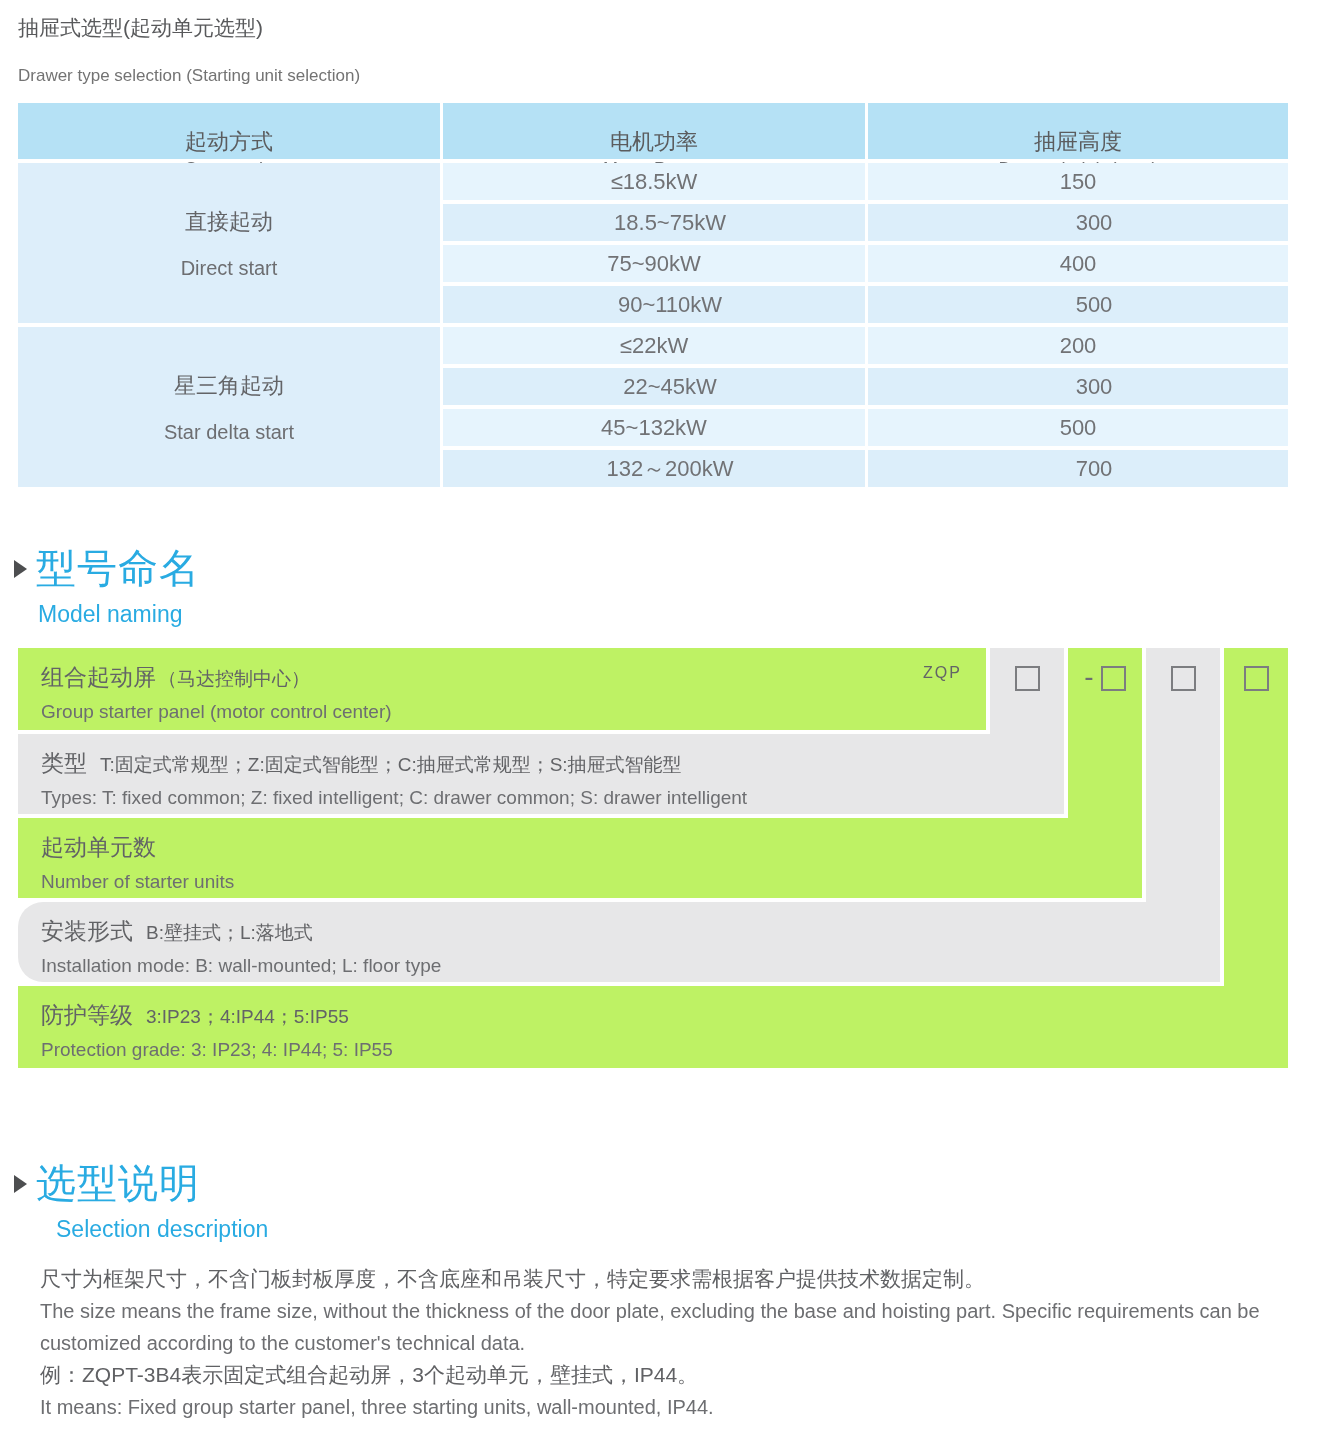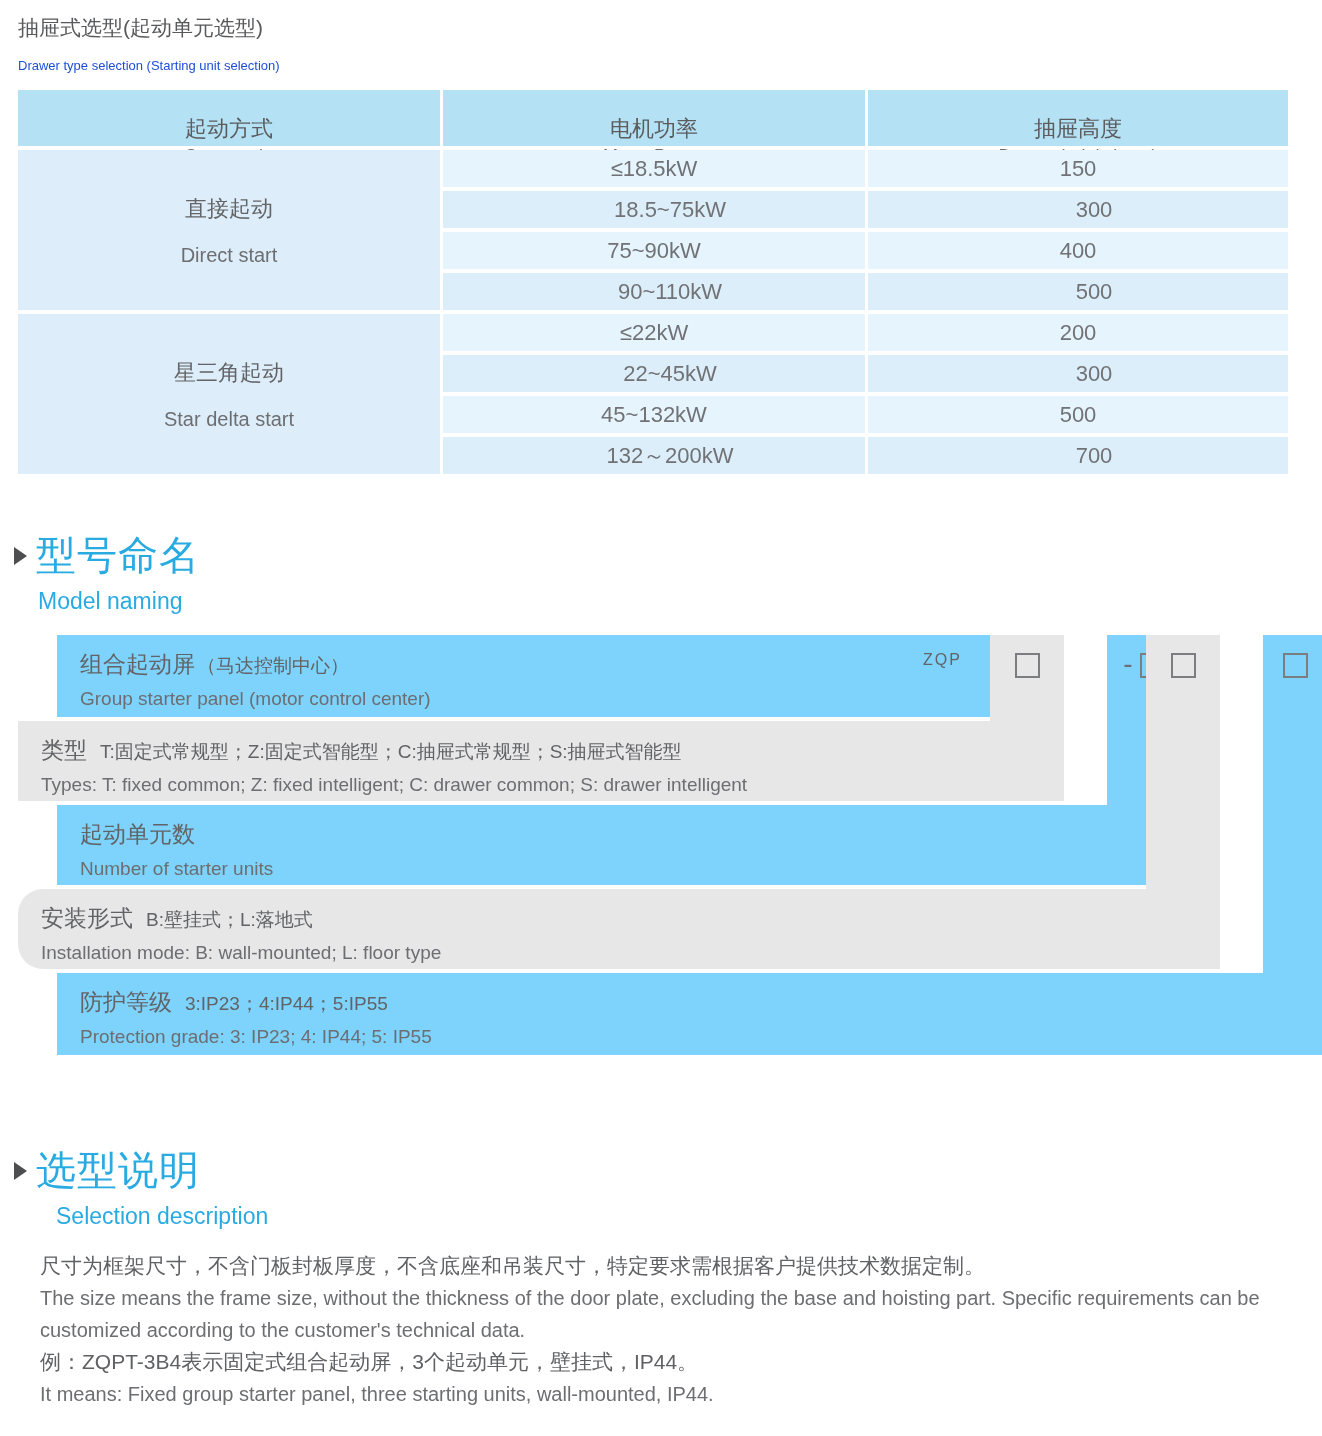--- a/index.html
+++ b/index.html
@@ -5,21 +5,21 @@
   html,body{margin:0;padding:0;background:#ffffff;}
   body{
     width:1322px;height:1436px;position:relative;overflow:hidden;
     font-family:"Liberation Sans","DejaVu Sans",sans-serif;
     color:#6d6e71;font-weight:300;
     -webkit-font-smoothing:antialiased;
   }
   
   .page-header{margin:14px 0 0 18px;}
   .page-title-cn{font-size:21px;color:#58595b;}
-  .page-title-en{font-size:13px;color:#1d4ed8;margin-top:16px;}
+  .page-title-en{font-size:17px;color:#737373;margin-top:24px;}
 
   
   .sel-table{margin:17px 0 0 18px;width:1270px;}
   .thead{display:grid;grid-template-columns:422px 422px 420px;column-gap:3px;}
   .th{background:#b5e1f5;height:56px;display:flex;flex-direction:column;justify-content:center;align-items:center;}
   .th-cn{font-size:22px;color:#5b5c5e;margin-top:44px;}
   .th-en{font-size:18px;color:#6d6e71;margin-top:2px;}
   .tgroup{display:grid;grid-template-columns:422px 422px 420px;column-gap:3px;row-gap:4px;margin-top:4px;}
   .mode-cell{grid-column:1;grid-row:1 / span 4;background:#ddeefa;display:flex;flex-direction:column;justify-content:center;align-items:center;}
   .mode-cn{font-size:22px;color:#636467;}
@@ -34,21 +34,21 @@
   .section-title{display:flex;align-items:center;}
   .tri{width:0;height:0;border-left:13px solid #4d4e50;border-top:9px solid transparent;border-bottom:9px solid transparent;margin-right:9px;}
   .title-cn{font-size:40px;color:#29abe2;letter-spacing:1px;}
   .title-en{font-size:23px;color:#29abe2;margin-top:5px;}
   .mn-head .title-en{margin-left:24px;}
   .sd-head .title-en{margin-left:42px;}
 
   
   .naming{position:relative;width:1270px;height:420px;margin:20px 0 0 18px;}
   .nrow{position:absolute;left:0;box-sizing:border-box;padding:14px 0 0 23px;}
-  .bg-blue{background:#7dd3fc;margin-left:39px;}
+  .bg-blue{background:#bef264;}
   .bg-gray{background:#e7e7e8;}
   .r1{top:0;height:82px;width:968px;}
   .r2{top:86px;height:80px;width:1046px;}
   .r3{top:170px;height:80px;width:1124px;}
   .r4{top:254px;height:80px;width:1202px;border-radius:25px;}
   .r5{top:338px;height:82px;width:1270px;}
   .nlabel{font-size:23px;color:#626366;}
   .ndetail{font-size:19px;color:#626366;margin-left:13px;}
   .nen{font-size:19px;color:#6d6e71;margin-top:8px;}
   .ncol{position:absolute;top:0;display:flex;justify-content:center;align-items:flex-start;box-sizing:border-box;padding-top:18px;}

